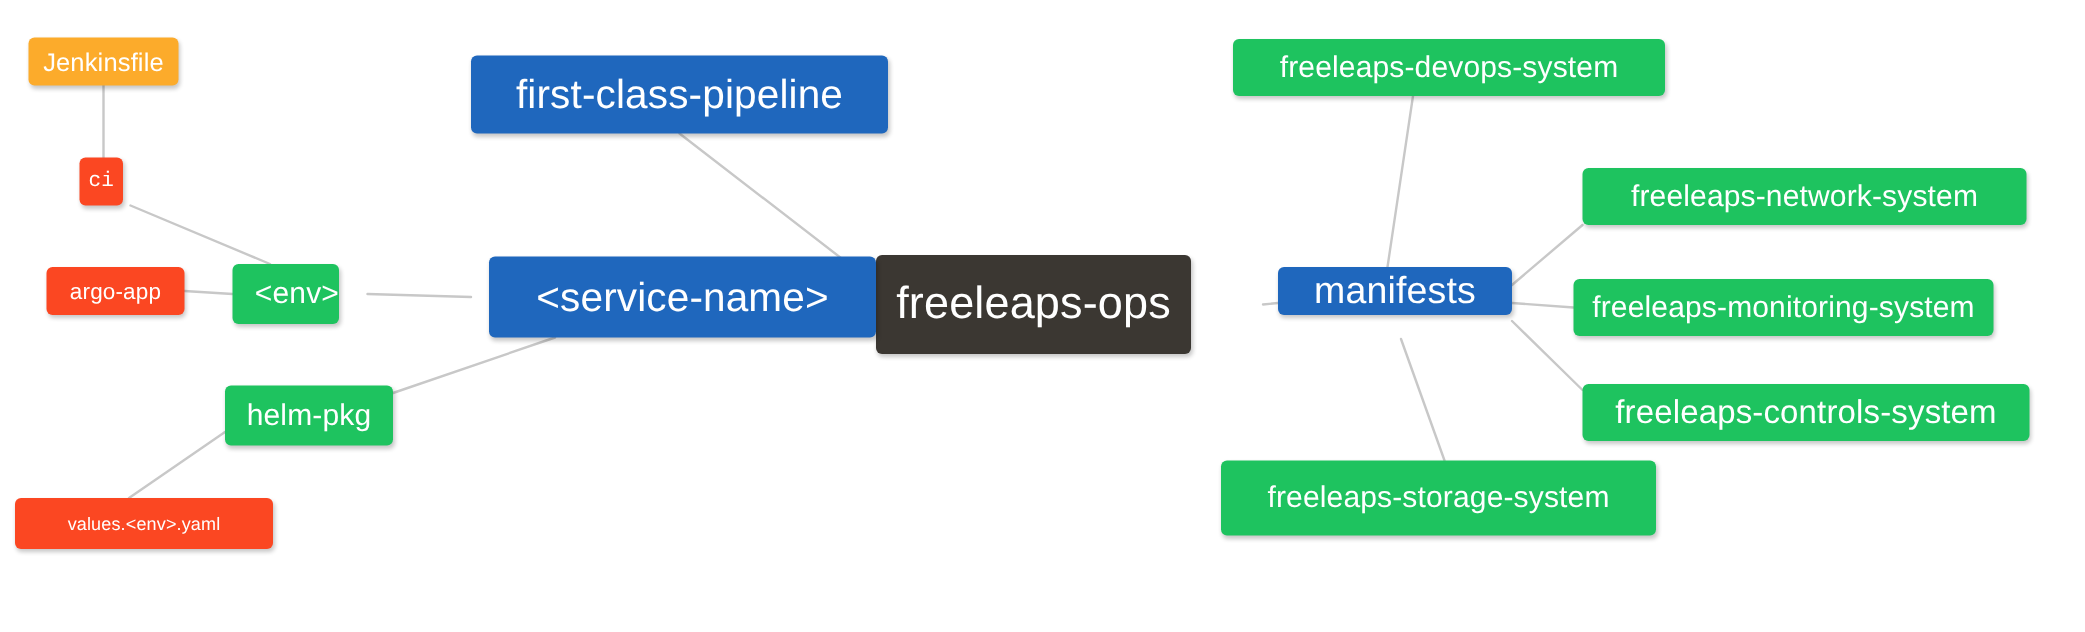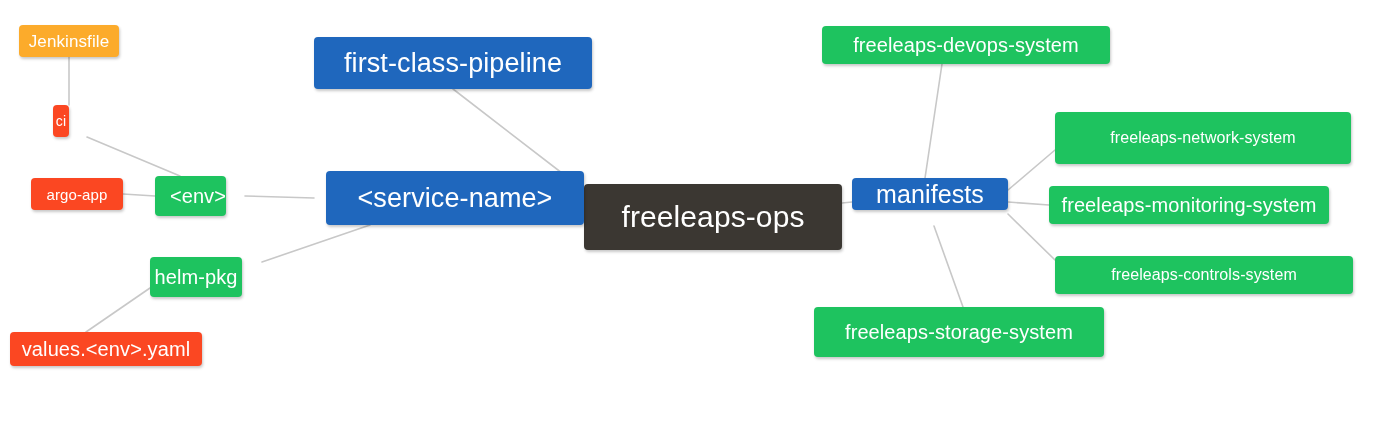--- a/index.html
+++ b/index.html
@@ -59,59 +59,59 @@
       <line x1="155" y1="196" x2="123" y2="194" stroke="#c8c8c8" stroke-width="1.6" stroke-linecap="round"></line>
       <line x1="69" y1="105" x2="69" y2="57" stroke="#c8c8c8" stroke-width="1.6" stroke-linecap="round"></line>
       <line x1="150" y1="288" x2="86" y2="332" stroke="#c8c8c8" stroke-width="1.6" stroke-linecap="round"></line>
       <line x1="925" y1="178" x2="942" y2="64" stroke="#c8c8c8" stroke-width="1.6" stroke-linecap="round"></line>
       <line x1="1008" y1="190" x2="1055" y2="150" stroke="#c8c8c8" stroke-width="1.6" stroke-linecap="round"></line>
       <line x1="1008" y1="202" x2="1049" y2="205" stroke="#c8c8c8" stroke-width="1.6" stroke-linecap="round"></line>
       <line x1="1008" y1="214" x2="1055" y2="260" stroke="#c8c8c8" stroke-width="1.6" stroke-linecap="round"></line>
       <line x1="934" y1="226" x2="963" y2="307" stroke="#c8c8c8" stroke-width="1.6" stroke-linecap="round"></line>
     </svg>
   <div id="node-layer">
-      <div class="node root" style="left: 584px; top: 170px; width: 258px; height: 66px; font-size: 30px; margin-top: 14px;">
+      <div class="node root" style="left: 584px; top: 170px; width: 210px; height: 66px; font-size: 30px;">
         <span>freeleaps-ops</span>
       </div>
       <div class="node blue" style="left: 314px; top: 171px; width: 258px; height: 54px; font-size: 27px; margin-left: 12px;">
         <span>&lt;service-name&gt;</span>
       </div>
       <div class="node blue" style="left: 314px; top: 37px; width: 278px; height: 52px; font-size: 27px;">
         <span>first-class-pipeline</span>
       </div>
       <div class="node blue" style="left: 852px; top: 178px; width: 156px; height: 32px; font-size: 25px;">
         <span>manifests</span>
       </div>
       <div class="node green" style="left: 155px; top: 176px; width: 71px; height: 40px; font-size: 20px; justify-content: flex-end;">
         <span>&lt;env&gt;</span>
       </div>
-      <div class="node green" style="left: 150px; top: 257px; width: 92px; height: 40px; font-size: 20px;">
+      <div class="node green" style="left: 150px; top: 257px; width: 112px; height: 40px; font-size: 20px;">
         <span>helm-pkg</span>
       </div>
-      <div class="node red" style="left: 53px; top: 105px; width: 16px; height: 32px; font-size: 14px;">
+      <div class="node red" style="left: 53px; top: 105px; width: 29px; height: 32px; font-size: 14px; font-family: Liberation Mono, monospace;">
         <span>ci</span>
       </div>
       <div class="node orange" style="left: 19px; top: 25px; width: 100px; height: 32px; font-size: 17px;">
         <span>Jenkinsfile</span>
       </div>
       <div class="node red" style="left: 31px; top: 178px; width: 92px; height: 32px; font-size: 15px;">
         <span>argo-app</span>
       </div>
-      <div class="node red" style="left: 10px; top: 332px; width: 192px; height: 34px; font-size: 20px;">
+      <div class="node red" style="left: 10px; top: 332px; width: 172px; height: 34px; font-size: 12px;">
         <span>values.&lt;env&gt;.yaml</span>
       </div>
       <div class="node green" style="left: 798px; top: 26px; width: 288px; height: 38px; font-size: 20px; margin-left: 24px;">
         <span>freeleaps-devops-system</span>
       </div>
-      <div class="node green" style="left: 1055px; top: 112px; width: 296px; height: 52px; font-size: 16px;">
+      <div class="node green" style="left: 1055px; top: 112px; width: 296px; height: 38px; font-size: 20px;">
         <span>freeleaps-network-system</span>
       </div>
       <div class="node green" style="left: 1049px; top: 186px; width: 280px; height: 38px; font-size: 20px;">
         <span>freeleaps-monitoring-system</span>
       </div>
-      <div class="node green" style="left: 1055px; top: 256px; width: 298px; height: 38px; font-size: 16px;">
+      <div class="node green" style="left: 1055px; top: 256px; width: 298px; height: 38px; font-size: 22px;">
         <span>freeleaps-controls-system</span>
       </div>
       <div class="node green" style="left: 814px; top: 307px; width: 290px; height: 50px; font-size: 20px;">
         <span>freeleaps-storage-system</span>
       </div>
     </div>
 </div>
 
 </body></html>

